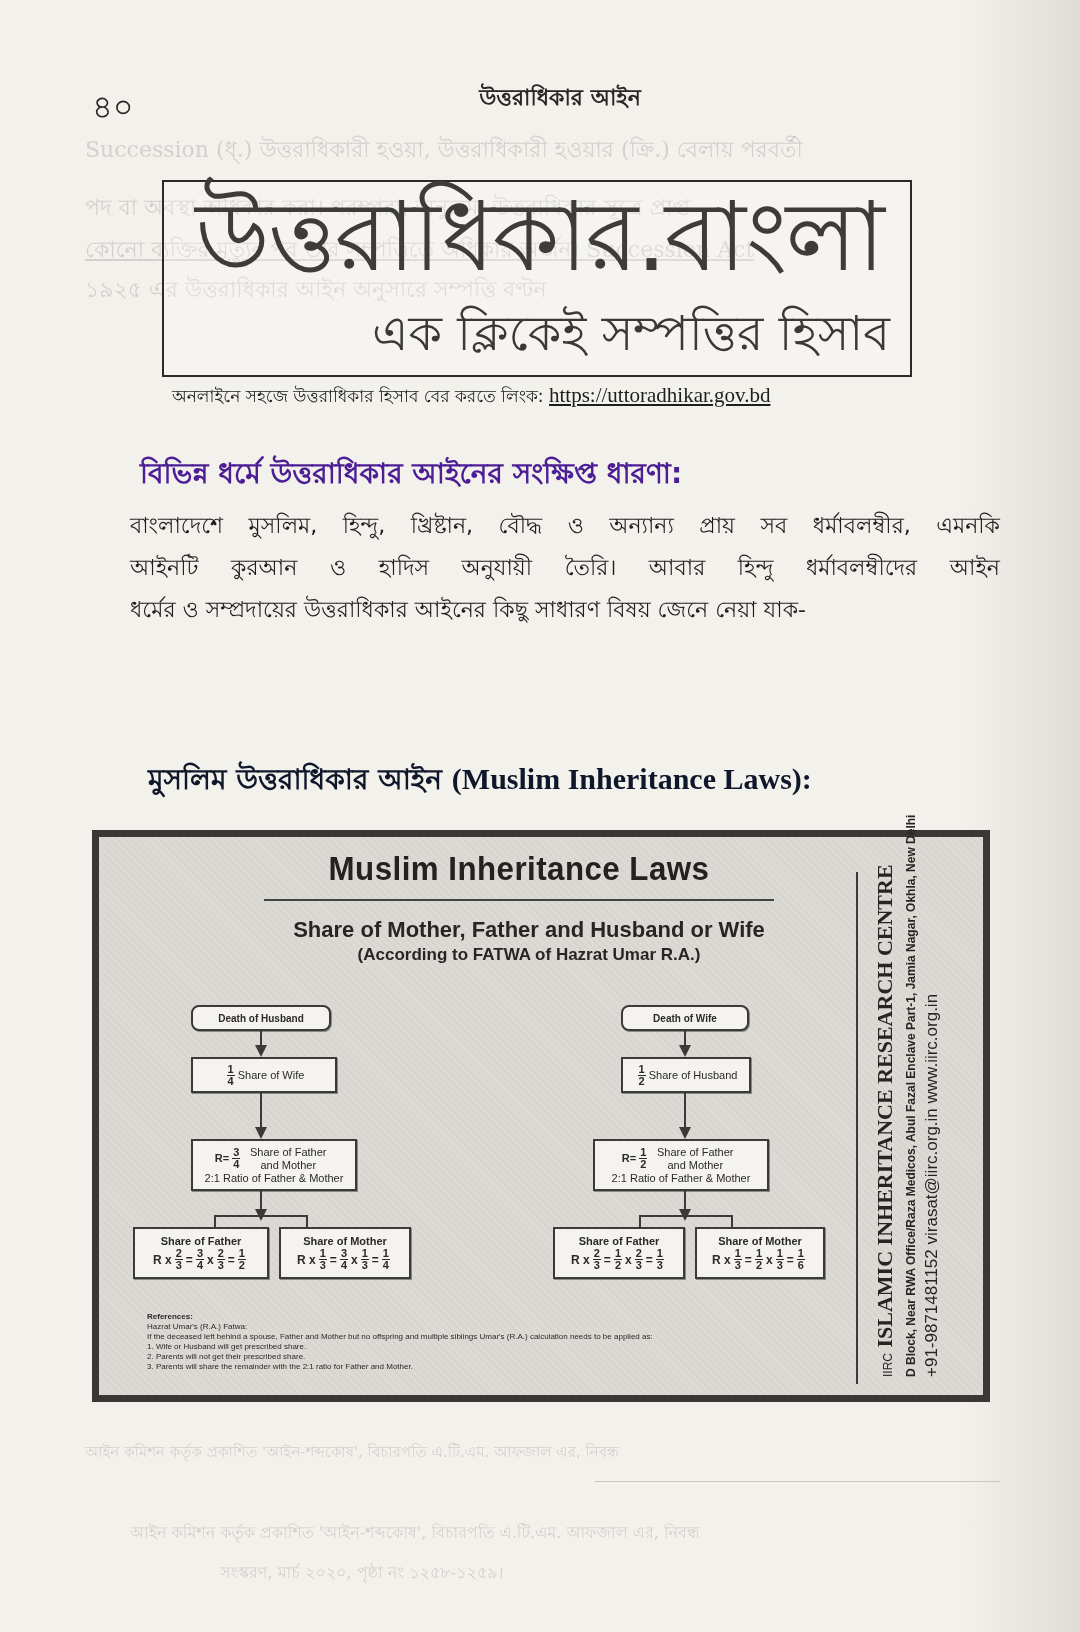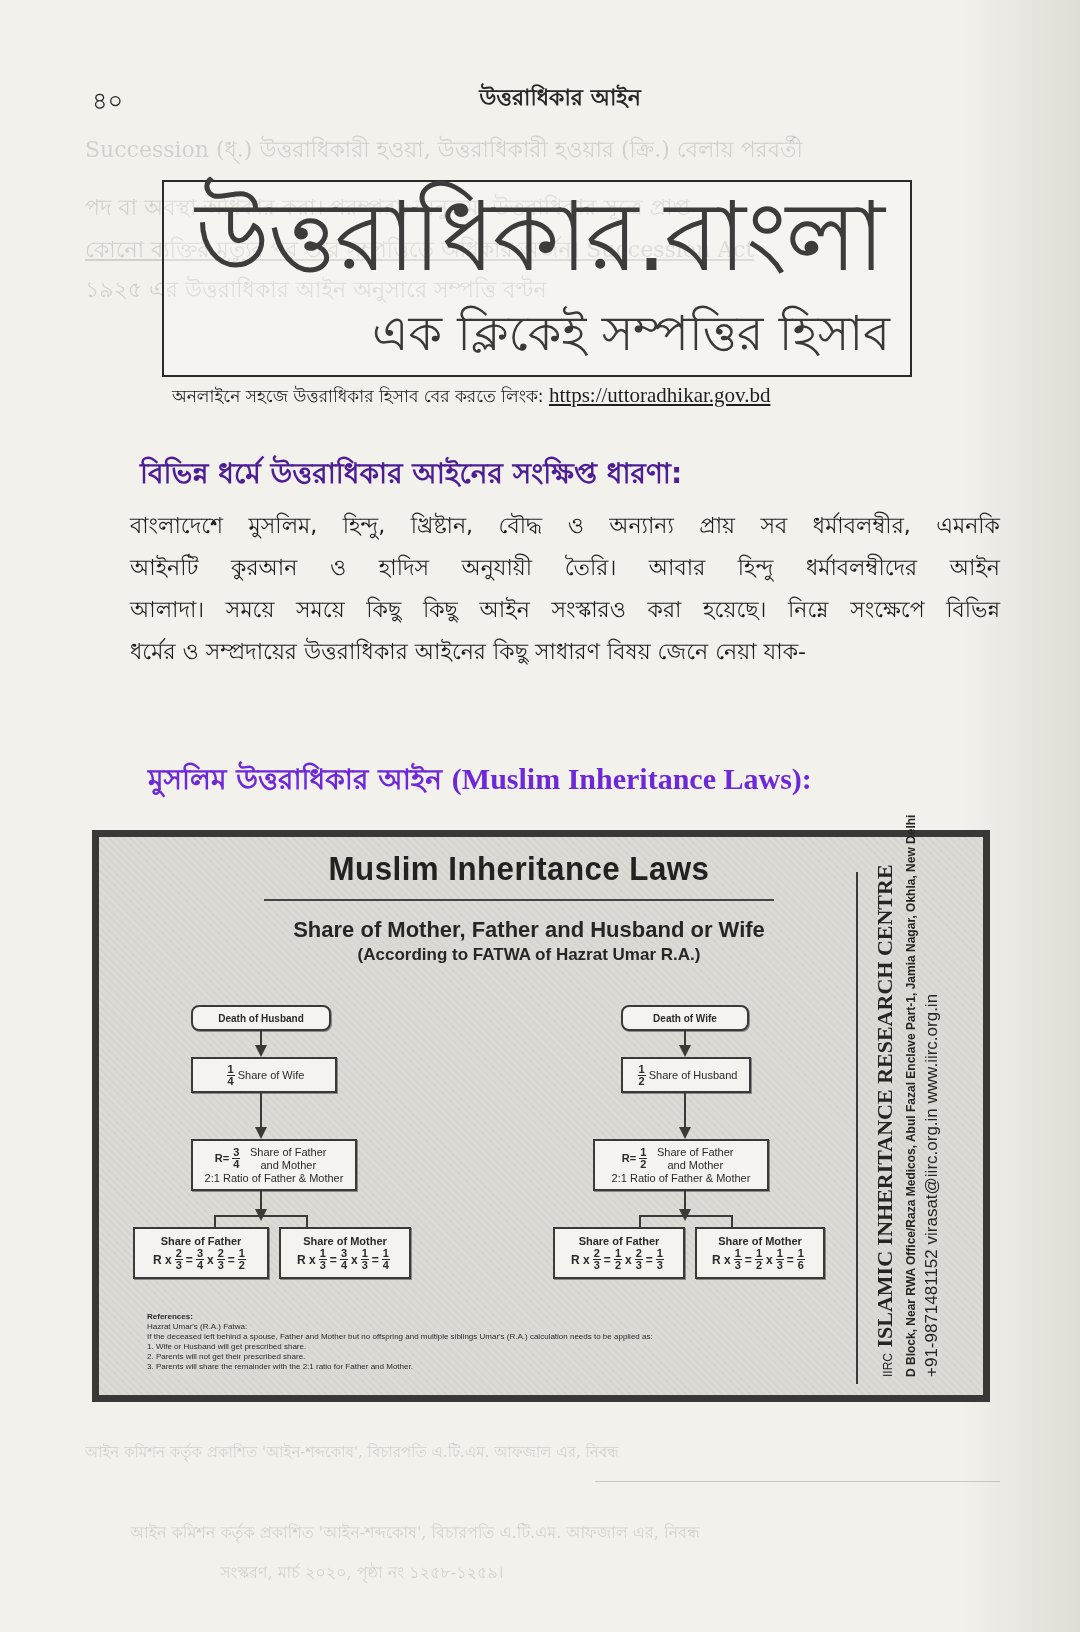--- a/index.html
+++ b/index.html
@@ -10,21 +10,21 @@
     color: #1c1b1a;
     position: relative;
     overflow: hidden;
   }
   .page-shade {
     position: absolute; right: 0; top: 0; width: 120px; height: 1632px;
     background: linear-gradient(to right, rgba(243,241,236,0), rgba(215,212,205,0.7));
   }
   .page-number {
     position: absolute; left: 92px; top: 82px;
-    font-size: 24px; color: #2a2826;
+    font-size: 32px; color: #2a2826;
     font-family: "DejaVu Sans", sans-serif;
   }
   .running-head {
     position: absolute; left: 0; width: 1080px; top: 80px; text-align: center;
     font-size: 22px; font-weight: bold; color: #2a2826; padding-left: 40px;
   }
   .ghost-line {
     position: absolute; left: 85px; right: 60px;
     font-size: 22px; color: rgba(60,60,60,0.18);
     white-space: nowrap; overflow: hidden;
@@ -59,21 +59,21 @@
   }
   .body-para {
     position: absolute; left: 130px; top: 505px; width: 870px;
     font-size: 22px; line-height: 42px; color: #1f1e1c;
     text-align: justify;
   }
   .body-para .line { display: block; white-space: nowrap; text-align: justify; text-align-last: justify; }
   .body-para .line.last { text-align-last: left; }
   .sub-heading {
     position: absolute; left: 148px; top: 758px;
-    font-size: 28px; font-weight: bold; color: #6d28d9; white-space: nowrap;
+    font-size: 28px; font-weight: bold; color: #0f172a; white-space: nowrap;
   }
   .sub-heading .en { font-family: "Liberation Serif", serif; font-size: 30px; }
 
   
   .poster {
     position: absolute; left: 92px; top: 830px; width: 898px; height: 572px;
     border: 7px solid #3a3836;
     background:
       repeating-linear-gradient(45deg, rgba(0,0,0,0.025) 0 2px, rgba(0,0,0,0) 2px 5px),
       #dcdad5;
@@ -162,21 +162,20 @@
 <div class="banner-link-line">
   <span>অনলাইনে সহজে উত্তরাধিকার হিসাব বের করতে লিংক:</span>
   <span class="url">https://uttoradhikar.gov.bd</span>
 </div>
 
 <div class="section-heading">বিভিন্ন ধর্মে উত্তরাধিকার আইনের সংক্ষিপ্ত ধারণা:</div>
 
 <div class="body-para">
   <span class="line">বাংলাদেশে মুসলিম, হিন্দু, খ্রিষ্টান, বৌদ্ধ ও অন্যান্য প্রায় সব ধর্মাবলম্বীর, এমনকি</span>
   <span class="line">আইনটি কুরআন ও হাদিস অনুযায়ী তৈরি। আবার হিন্দু ধর্মাবলম্বীদের আইন</span>
-  <span class="line">আলাদা। সময়ে সময়ে কিছু কিছু আইন সংস্কারও করা হয়েছে। নিম্নে সংক্ষেপে বিভিন্ন</span>
   <span class="line last">ধর্মের ও সম্প্রদায়ের উত্তরাধিকার আইনের কিছু সাধারণ বিষয় জেনে নেয়া যাক-</span>
 </div>
 
 <div class="sub-heading">
   <span>মুসলিম উত্তরাধিকার আইন </span><span class="en">(Muslim Inheritance Laws):</span>
 </div>
 
 <div class="poster">
   <div class="poster-title">Muslim Inheritance Laws</div>
   <div class="poster-rule"></div>

